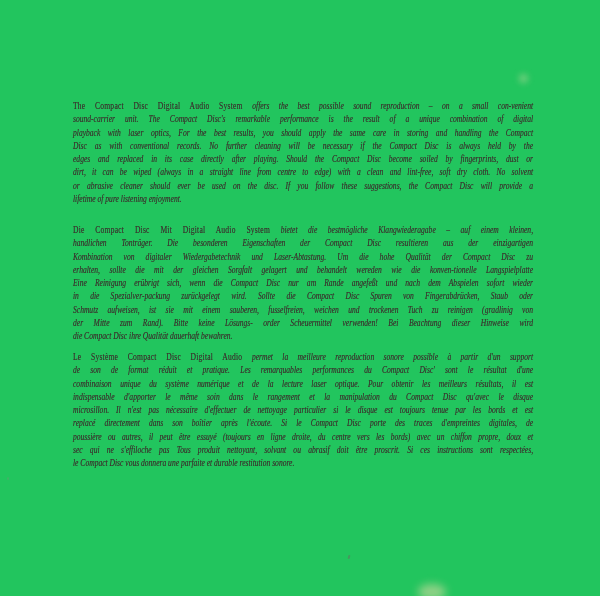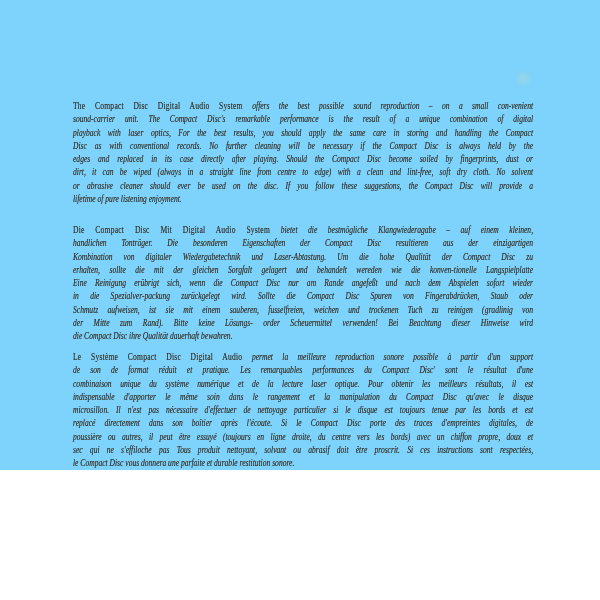--- a/index.html
+++ b/index.html
@@ -1,22 +1,22 @@
 <!DOCTYPE html>
 <html><head>
 <meta charset="utf-8">
 <style>
   html, body { margin: 0; padding: 0; }
   body { width: 600px; height: 600px; }
 
   .page {
     position: relative;
     width: 600px;
-    height: 470px;
-    background: #7dd3fc;
+    height: 596px;
+    background: #22c55e;
     overflow: hidden;
     font-family: "Liberation Serif", serif;
   }
 
   .para {
     position: absolute;
     left: 73px;
     width: 620px;
     transform: scaleX(0.742);
     transform-origin: left top;

